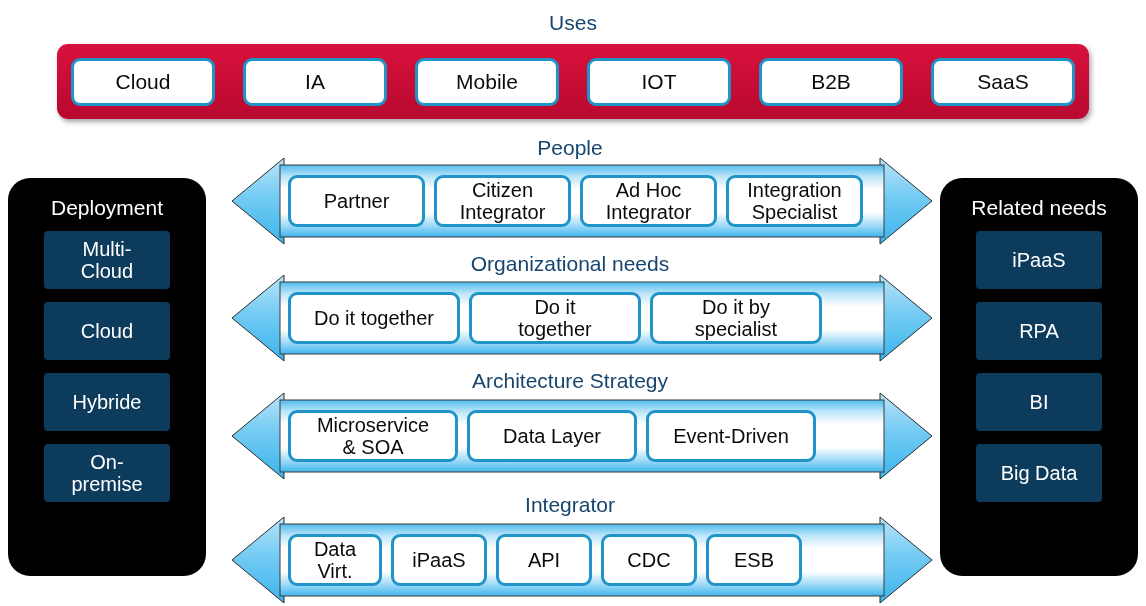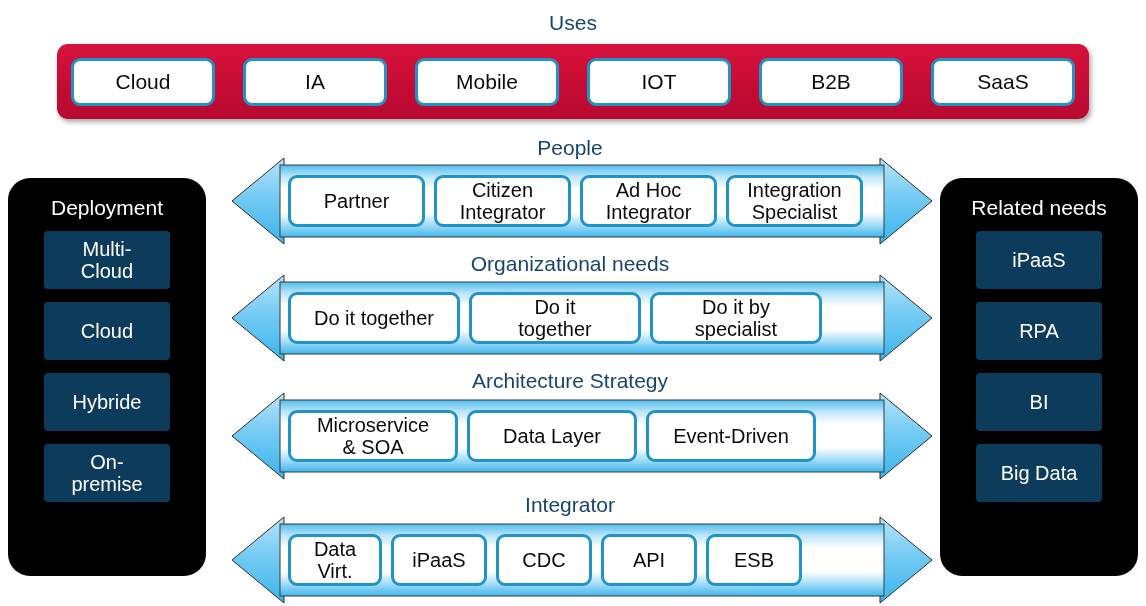--- a/index.html
+++ b/index.html
@@ -170,19 +170,19 @@
   <div class="section-title offset" style="top:492px;">Integrator</div>
   <div class="arrow-row row-sol" style="top:514px;">
     <svg class="arrow-svg" viewBox="0 0 700 92" preserveAspectRatio="none">
       <polygon points="0,46 52,3 52,89" fill="url(#headGrad)" stroke="#2B2B2B" stroke-width="1"></polygon>
       <polygon points="700,46 648,3 648,89" fill="url(#headGrad)" stroke="#2B2B2B" stroke-width="1"></polygon>
       <rect x="48" y="10" width="604" height="72" fill="url(#arrowGrad)" stroke="#3A3A3A" stroke-width="1"></rect>
     </svg>
     <div class="arrow-boxes">
       <div class="wbox w-first">Data<br>Virt.</div>
       <div class="wbox">iPaaS</div>
+      <div class="wbox">API</div>
       <div class="wbox">CDC</div>
-      <div class="wbox">API</div>
       <div class="wbox">ESB</div>
     </div>
   </div>
 
 </div>
 
 </body></html>

